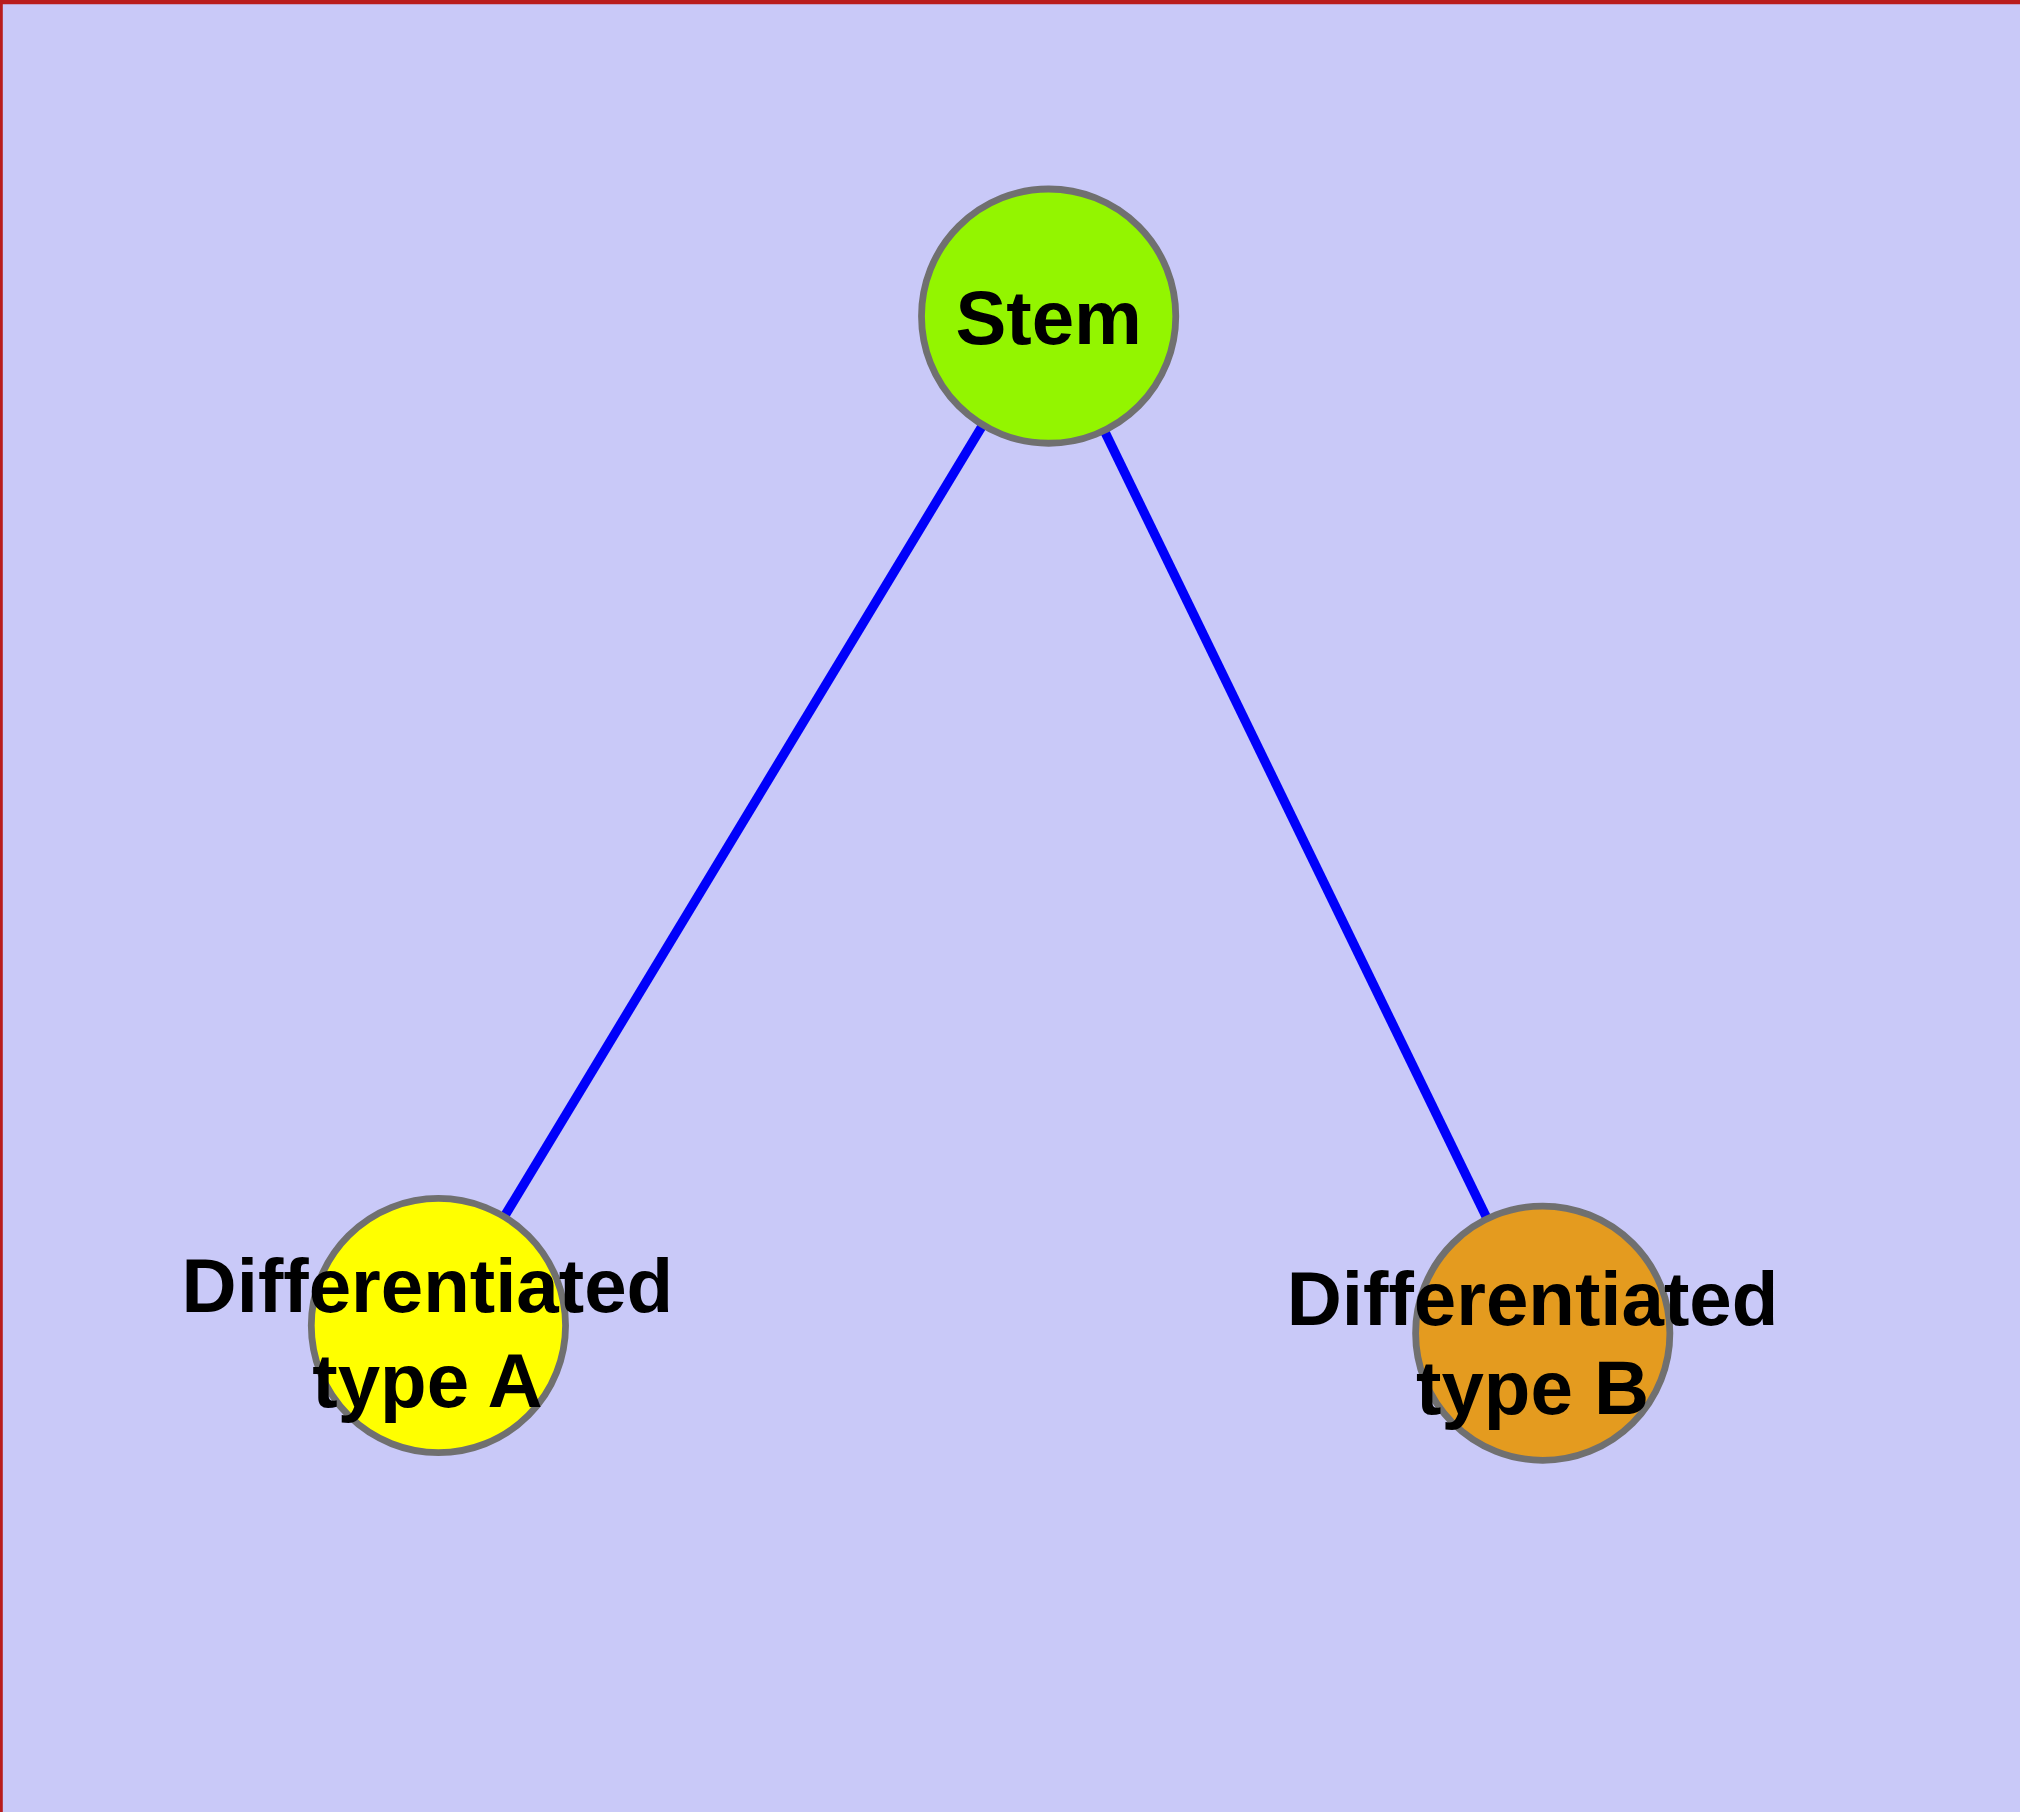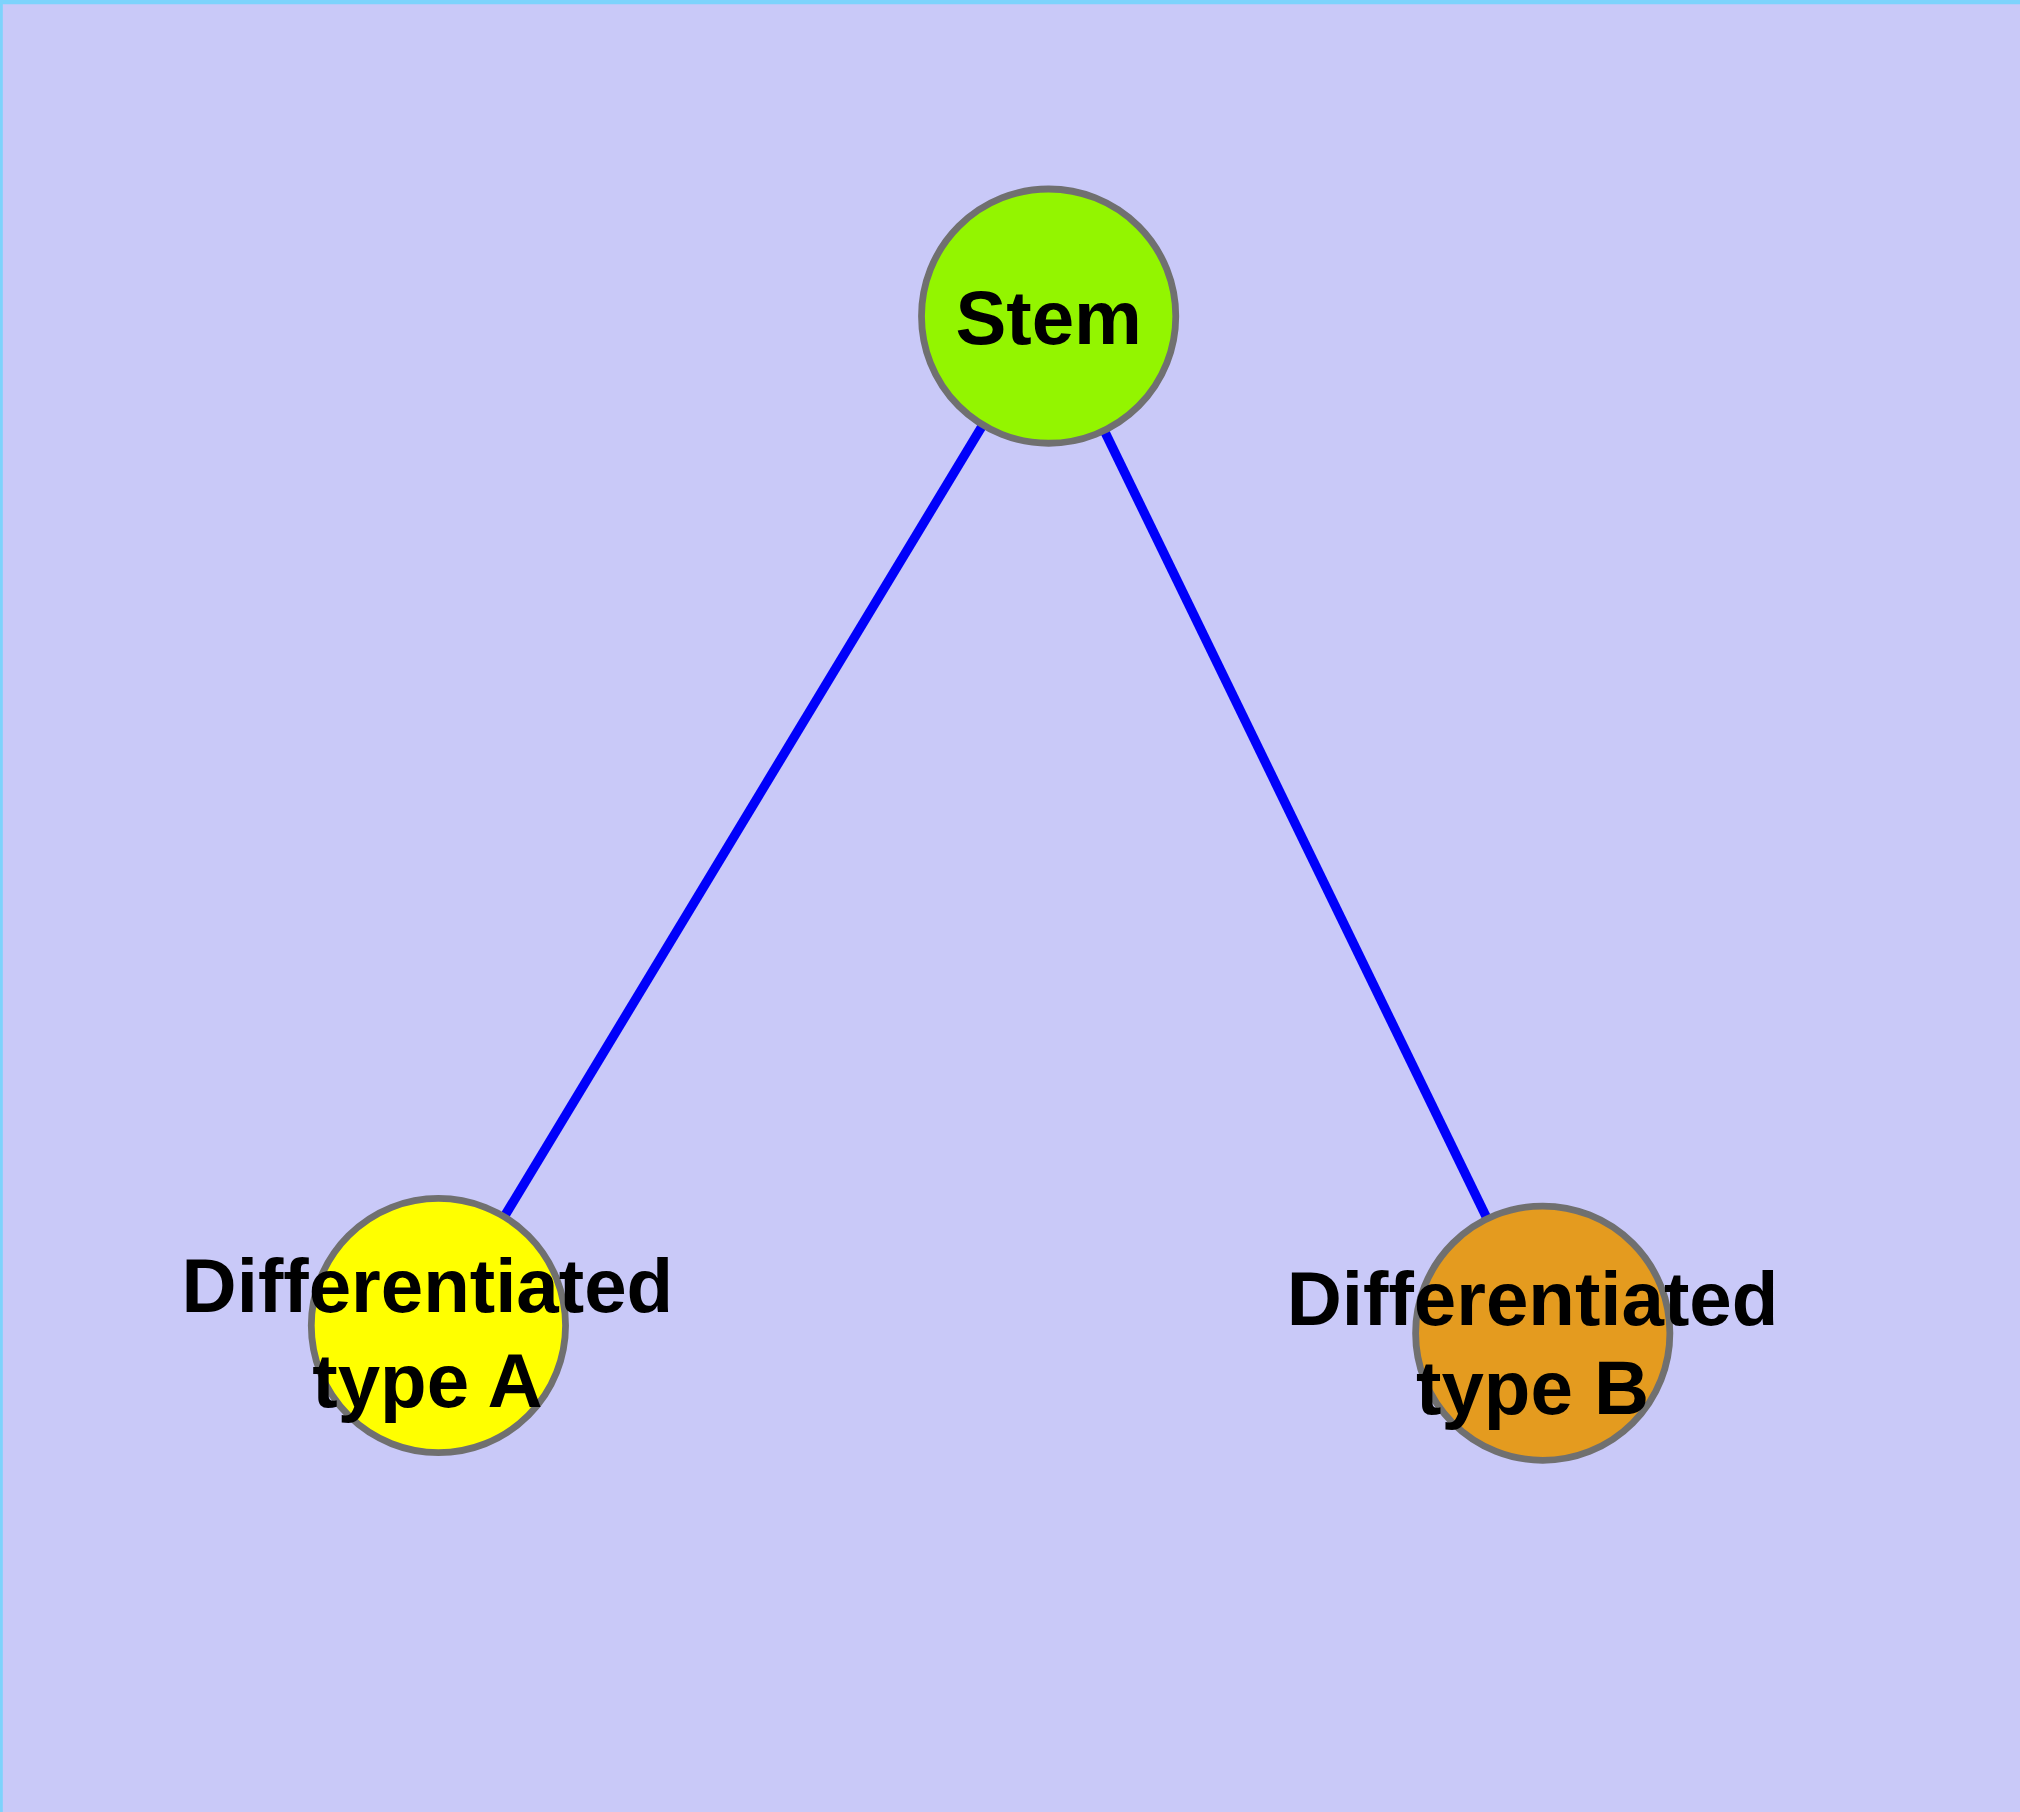--- a/index.html
+++ b/index.html
@@ -4,21 +4,21 @@
 <title>Diagram</title>
 <style>
   html, body {
     margin: 0;
     padding: 0;
   }
   .stage {
     position: relative;
     width: 2021px;
     height: 1812px;
-    background: #7dd3fc;
+    background: #b91c1c;
     overflow: hidden;
   }
   .stage svg {
     position: absolute;
     left: 0;
     top: 0;
     display: block;
   }
   .stage svg text {
     font-family: "Liberation Sans", "DejaVu Sans", sans-serif;

